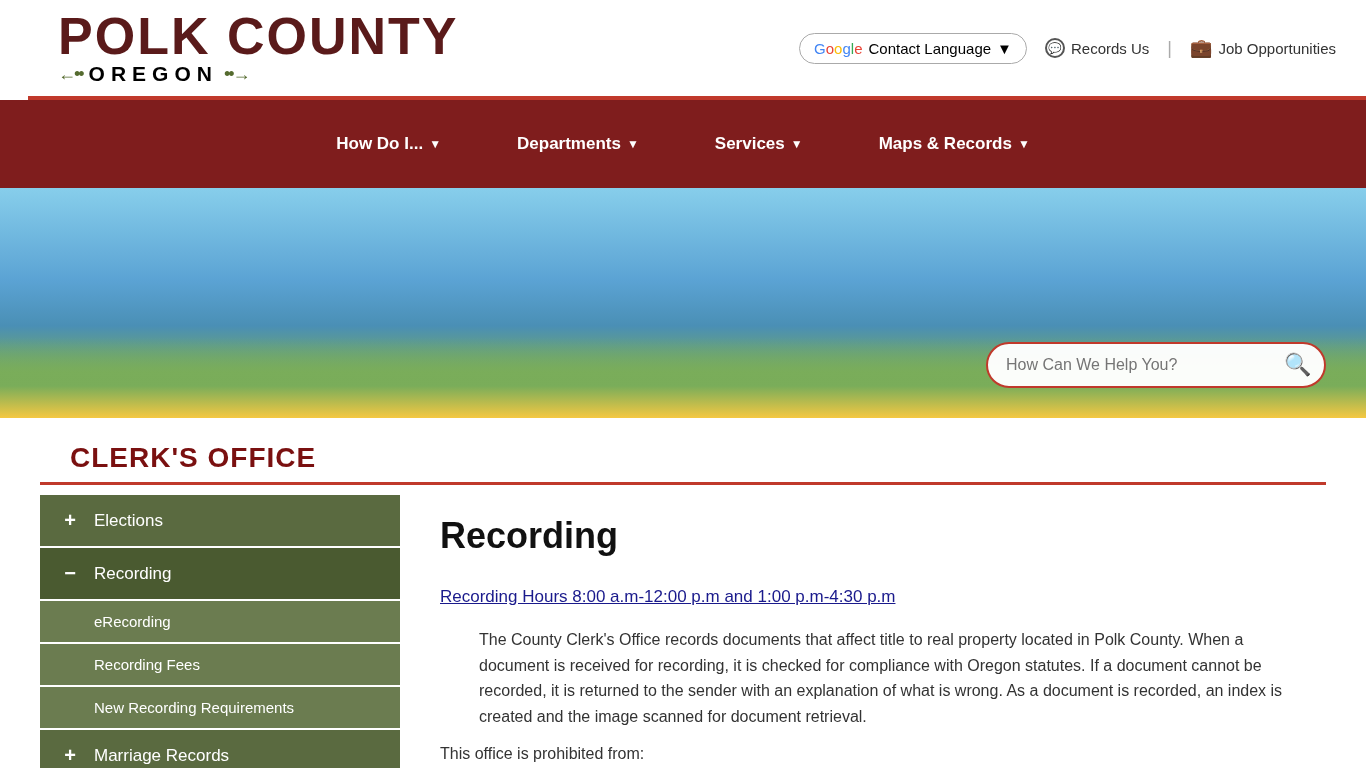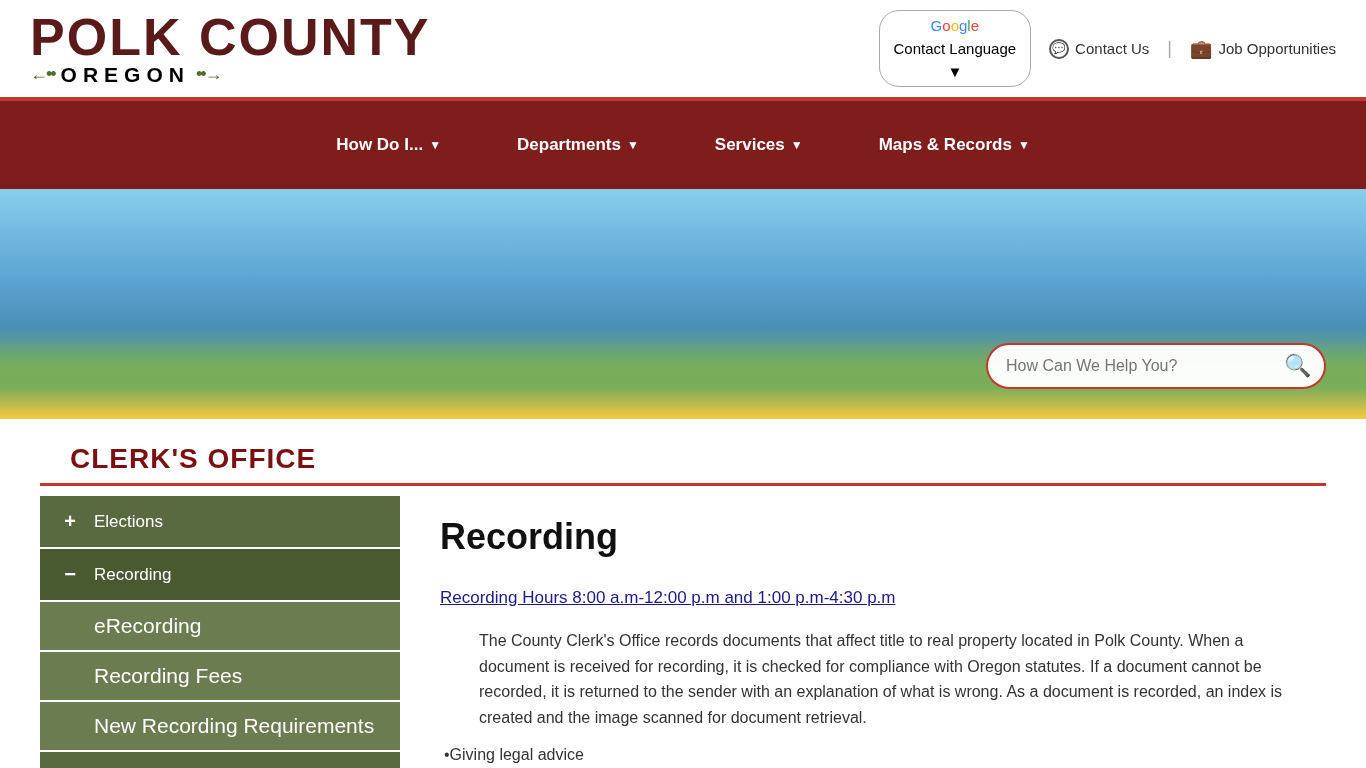--- a/index.html
+++ b/index.html
@@ -7,34 +7,34 @@
 
     
     .top-bar {
       background: #fff;
       display: flex;
       align-items: center;
       justify-content: space-between;
       padding: 10px 30px;
       border-bottom: 4px solid #c0392b;
       position: relative;
+      margin-left: 28px;
     }
     .logo-area { display: flex; flex-direction: column; align-items: flex-start; }
     .logo-polk { font-size: 52px; font-weight: 900; color: #5a1a1a; line-height: 1; letter-spacing: 2px; }
     .logo-oregon-row { display: flex; align-items: center; gap: 6px; }
     .logo-dash { color: #556b2f; font-size: 18px; letter-spacing: -2px; }
     .logo-oregon { font-size: 21px; font-weight: 700; color: #000000; letter-spacing: 6px; }
 
     .top-right { display: flex; align-items: center; gap: 18px; }
     .google-translate-btn {
       display: flex; align-items: center; gap: 6px;
       border: 1.5px solid #aaa; border-radius: 20px;
       padding: 6px 14px; font-size: 15px; cursor: pointer;
       background: #fff;
-      flex-direction: column;
     }
     .g-blue { color: #4285f4; }
     .g-red { color: #ea4335; }
     .g-yellow { color: #fbbc05; }
     .g-green { color: #34a853; }
     .top-link { display: flex; align-items: center; gap: 6px; font-size: 15px; color: #333; cursor: pointer; text-decoration: none; }
     .pipe { color: #aaa; font-size: 18px; }
     .icon-circle { width: 20px; height: 20px; border-radius: 50%; border: 2px solid #555; display: inline-flex; align-items: center; justify-content: center; font-size: 11px; }
     .briefcase-icon { font-size: 18px; }
 
@@ -152,21 +152,21 @@
       text-align: center;
       flex-shrink: 0;
     }
     .sidebar-sub-item {
       display: flex;
       align-items: center;
       padding: 12px 20px 12px 54px;
       cursor: pointer;
       background: #6b7c50;
       color: #fff;
-      font-size: 21px;
+      font-size: 15px;
       margin-bottom: 2px;
     }
 
     
     .main-content {
       flex: 1;
       padding: 30px 40px;
     }
     .page-title {
       font-size: 36px;
@@ -217,21 +217,21 @@
   <div class="top-right">
     <button class="google-translate-btn">
       <span>
         <span class="g-blue">G</span><span class="g-red">o</span><span class="g-yellow">o</span><span class="g-blue">g</span><span class="g-green">l</span><span class="g-red">e</span>
       </span>
       <span>Contact Language</span>
       <span>▼</span>
     </button>
     <a class="top-link">
       <span class="icon-circle">💬</span>
-      <span>Contact Us</span>
+      <span>Records Us</span>
     </a>
     <span class="pipe">|</span>
     <a class="top-link">
       <span class="briefcase-icon">💼</span>
       <span>Job Opportunities</span>
     </a>
   </div>
 </div>
 
 <nav class="nav-bar">
@@ -293,17 +293,18 @@
       <div class="sidebar-item">
         
         
       </div>
     </div>
 
     <div class="main-content">
       <h1 class="page-title">Recording</h1>
       <a class="recording-hours-link">Recording Hours 8:00 a.m-12:00 p.m and 1:00 p.m-4:30 p.m</a>
       <p class="main-text">The County Clerk's Office records documents that affect title to real property located in Polk County. When a document is received for recording, it is checked for compliance with Oregon statutes. If a document cannot be recorded, it is returned to the sender with an explanation of what is wrong. As a document is recorded, an index is created and the image scanned for document retrieval.</p>
+      <p class="prohibited-title">This office is prohibited from:</p>
       <p class="prohibited-item">•Giving legal advice</p>
     </div>
 
   </div>
 </div>
 
 </body></html>

